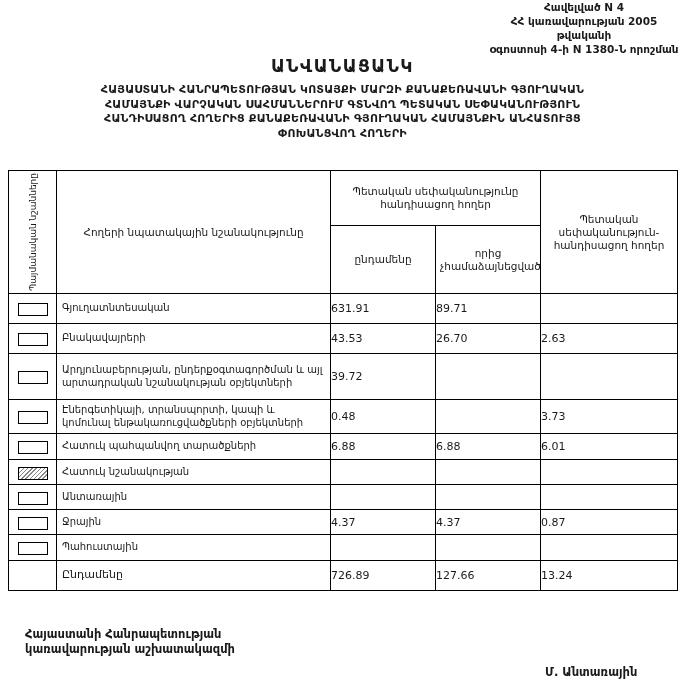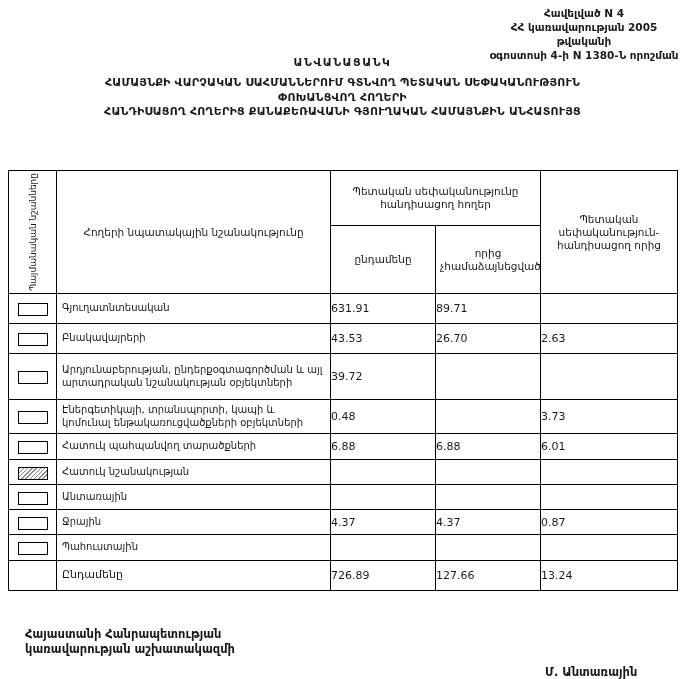--- a/index.html
+++ b/index.html
@@ -7,27 +7,27 @@
   body {
     width: 685px; height: 679px;
     position: relative;
     font-family: "DejaVu Sans", sans-serif;
     color: #1a1a1a;
     overflow: hidden;
   }
 
   
   .appendix {
-    position: absolute; top: 6px; left: 484px; width: 200px;
+    position: absolute; top: 0; left: 484px; width: 200px;
     text-align: center; font-size: 10.5px; font-weight: bold; line-height: 14px;
   }
 
   
   .title-block { position: absolute; top: 56px; left: 0; width: 100%; text-align: center; }
-  .doc-title { font-size: 11px; font-weight: bold; letter-spacing: 1.5px; }
+  .doc-title { font-size: 17px; font-weight: bold; letter-spacing: 1.5px; }
   .doc-subtitle { margin-top: 7px; font-size: 11px; font-weight: bold; line-height: 14.5px; letter-spacing: 0.2px; }
 
   
   table.landtable {
     position: absolute; top: 170px; left: 8px; width: 669px;
     border-collapse: collapse; table-layout: fixed;
   }
   .landtable th, .landtable td {
     border: 1px solid #000;
     font-weight: normal;
@@ -77,44 +77,45 @@
 
 <div class="appendix">
   <div>Հավելված N 4</div>
   <div>ՀՀ կառավարության 2005 թվականի</div>
   <div>օգոստոսի 4-ի N 1380-Ն որոշման</div>
 </div>
 
 <div class="title-block">
   <div class="doc-title">ԱՆՎԱՆԱՑԱՆԿ</div>
   <div class="doc-subtitle">
+    <div>ՀԱՅԱՍՏԱՆԻ ՀԱՆՐԱՊԵՏՈՒԹՅԱՆ ԿՈՏԱՅՔԻ ՄԱՐԶԻ ՔԱՆԱՔԵՌԱՎԱՆԻ ԳՅՈՒՂԱԿԱՆ</div>
     <div>ՀԱՄԱՅՆՔԻ ՎԱՐՉԱԿԱՆ ՍԱՀՄԱՆՆԵՐՈՒՄ ԳՏՆՎՈՂ ՊԵՏԱԿԱՆ ՍԵՓԱԿԱՆՈՒԹՅՈՒՆ</div>
+    <div>ՀԱՆԴԻՍԱՑՈՂ ՀՈՂԵՐԻՑ ՔԱՆԱՔԵՌԱՎԱՆԻ ԳՅՈՒՂԱԿԱՆ ՀԱՄԱՅՆՔԻՆ ԱՆՀԱՏՈՒՅՑ</div>
     <div>ՓՈԽԱՆՑՎՈՂ ՀՈՂԵՐԻ</div>
-    <div>ՀԱՆԴԻՍԱՑՈՂ ՀՈՂԵՐԻՑ ՔԱՆԱՔԵՌԱՎԱՆԻ ԳՅՈՒՂԱԿԱՆ ՀԱՄԱՅՆՔԻՆ ԱՆՀԱՏՈՒՅՑ</div>
   </div>
 </div>
 
 <table class="landtable">
   <colgroup>
     <col style="width:48px">
       <col style="width:274px">
       <col style="width:105px">
       <col style="width:105px">
       <col style="width:137px">
   </colgroup>
   <thead>
     <tr class="hA">
       <th rowspan="2">
         <div class="vert-wrap">
             <span class="vert">Պայմանական նշանները</span>
           </div>
       </th>
       <th rowspan="2">Հողերի նպատակային նշանակությունը</th>
       <th colspan="2">Պետական սեփականությունը հանդիսացող հողեր</th>
-      <th rowspan="2">Պետական սեփականություն-հանդիսացող որից</th>
+      <th rowspan="2">Պետական սեփականություն-հանդիսացող հողեր</th>
     </tr>
     <tr class="hB">
       <th>ընդամենը</th>
       <th>որից չհամաձայնեցված</th>
     </tr>
   </thead>
   <tbody>
     <tr class="r1">
       <td class="c-sym"><span class="box"></span></td>
       <td class="c-label">Գյուղատնտեսական</td>

